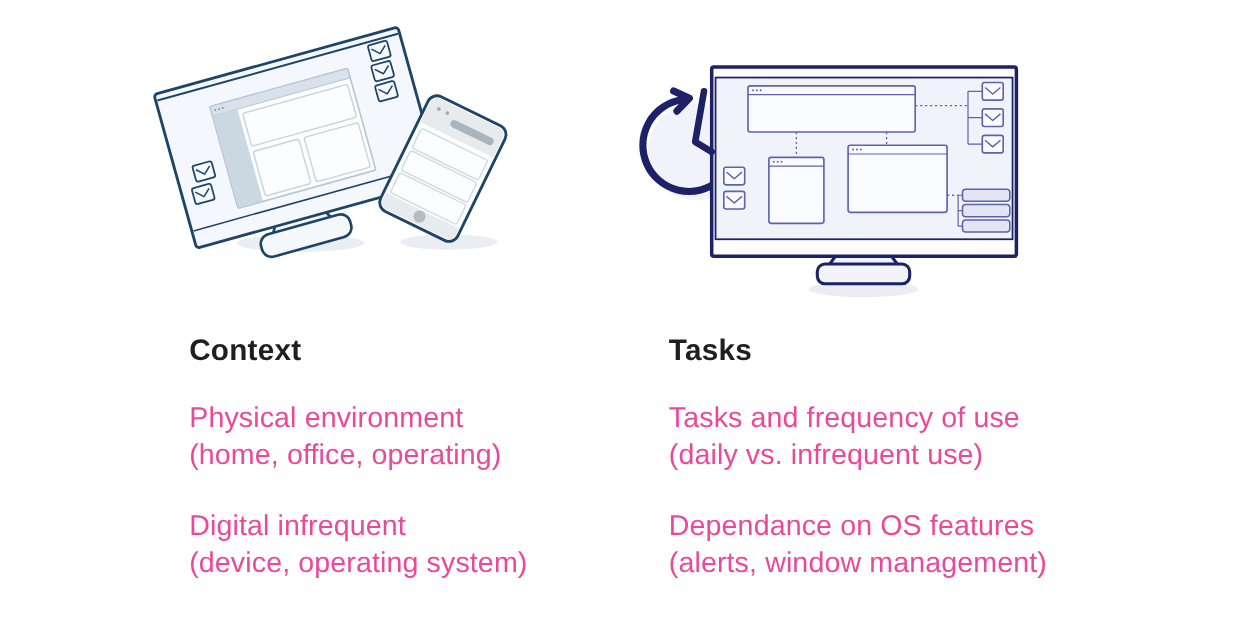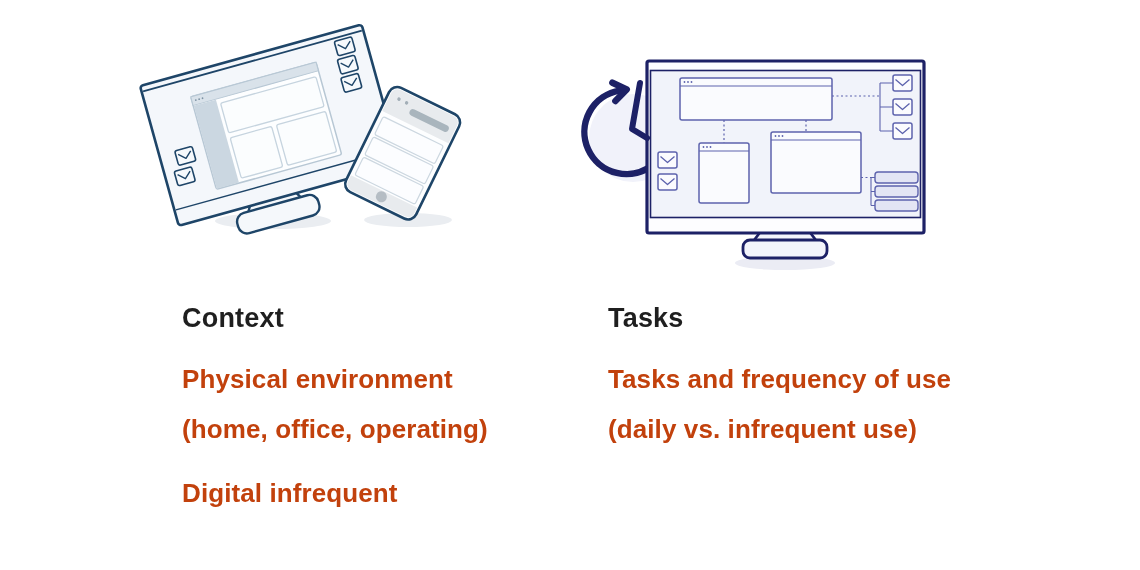--- a/index.html
+++ b/index.html
@@ -3,25 +3,25 @@
 <meta charset="utf-8">
 <style>
   html,body{margin:0;padding:0;background:#ffffff;}
   body{width:1140px;height:570px;position:relative;overflow:hidden;
        font-family:"Liberation Sans",sans-serif;}
   .canvas{position:absolute;inset:0;}
   .figure{position:absolute;}
   .fig-context{left:105px;top:8px;width:380px;height:255px;}
   .fig-tasks{left:555px;top:40px;width:400px;height:245px;}
   .col{position:absolute;top:302px;width:430px;color:#333333;}
-  .col-left{left:182px;}
+  .col-left{left:172px;}
   .col-right{left:608px;}
   .col h2{font-size:27px;font-weight:700;color:#1f1f1f;margin:0 0 27px 0;line-height:33px;letter-spacing:.2px;}
   .item{margin:0 0 30px 0;}
-  .item .title,.item .subtitle{font-size:26px;line-height:34px;font-weight:700;color:#c2410c;letter-spacing:.1px;margin-top:16px;}
+  .item .title,.item .subtitle{font-size:26px;line-height:34px;font-weight:400;color:#ec4899;letter-spacing:.1px;}
 </style>
 </head>
 <body>
 
 <div class="canvas">
 
   <div class="figure fig-context">
     <svg width="380" height="255" viewBox="0 0 380 255" xmlns="http://www.w3.org/2000/svg">
       <defs>
         <g id="envL">
@@ -170,24 +170,29 @@
   </div>
 
   <section class="col col-left">
     <h2>Context</h2>
     <div class="item">
       <div class="title">Physical environment</div>
       <div class="subtitle">(home, office, operating)</div>
     </div>
     <div class="item">
       <div class="title">Digital infrequent</div>
+      <div class="subtitle">(device, operating system)</div>
     </div>
   </section>
 
   <section class="col col-right">
     <h2>Tasks</h2>
     <div class="item">
       <div class="title">Tasks and frequency of use</div>
       <div class="subtitle">(daily vs. infrequent use)</div>
     </div>
+    <div class="item">
+      <div class="title">Dependance on OS features</div>
+      <div class="subtitle">(alerts, window management)</div>
+    </div>
   </section>
 
 </div>
 
 </body></html>

